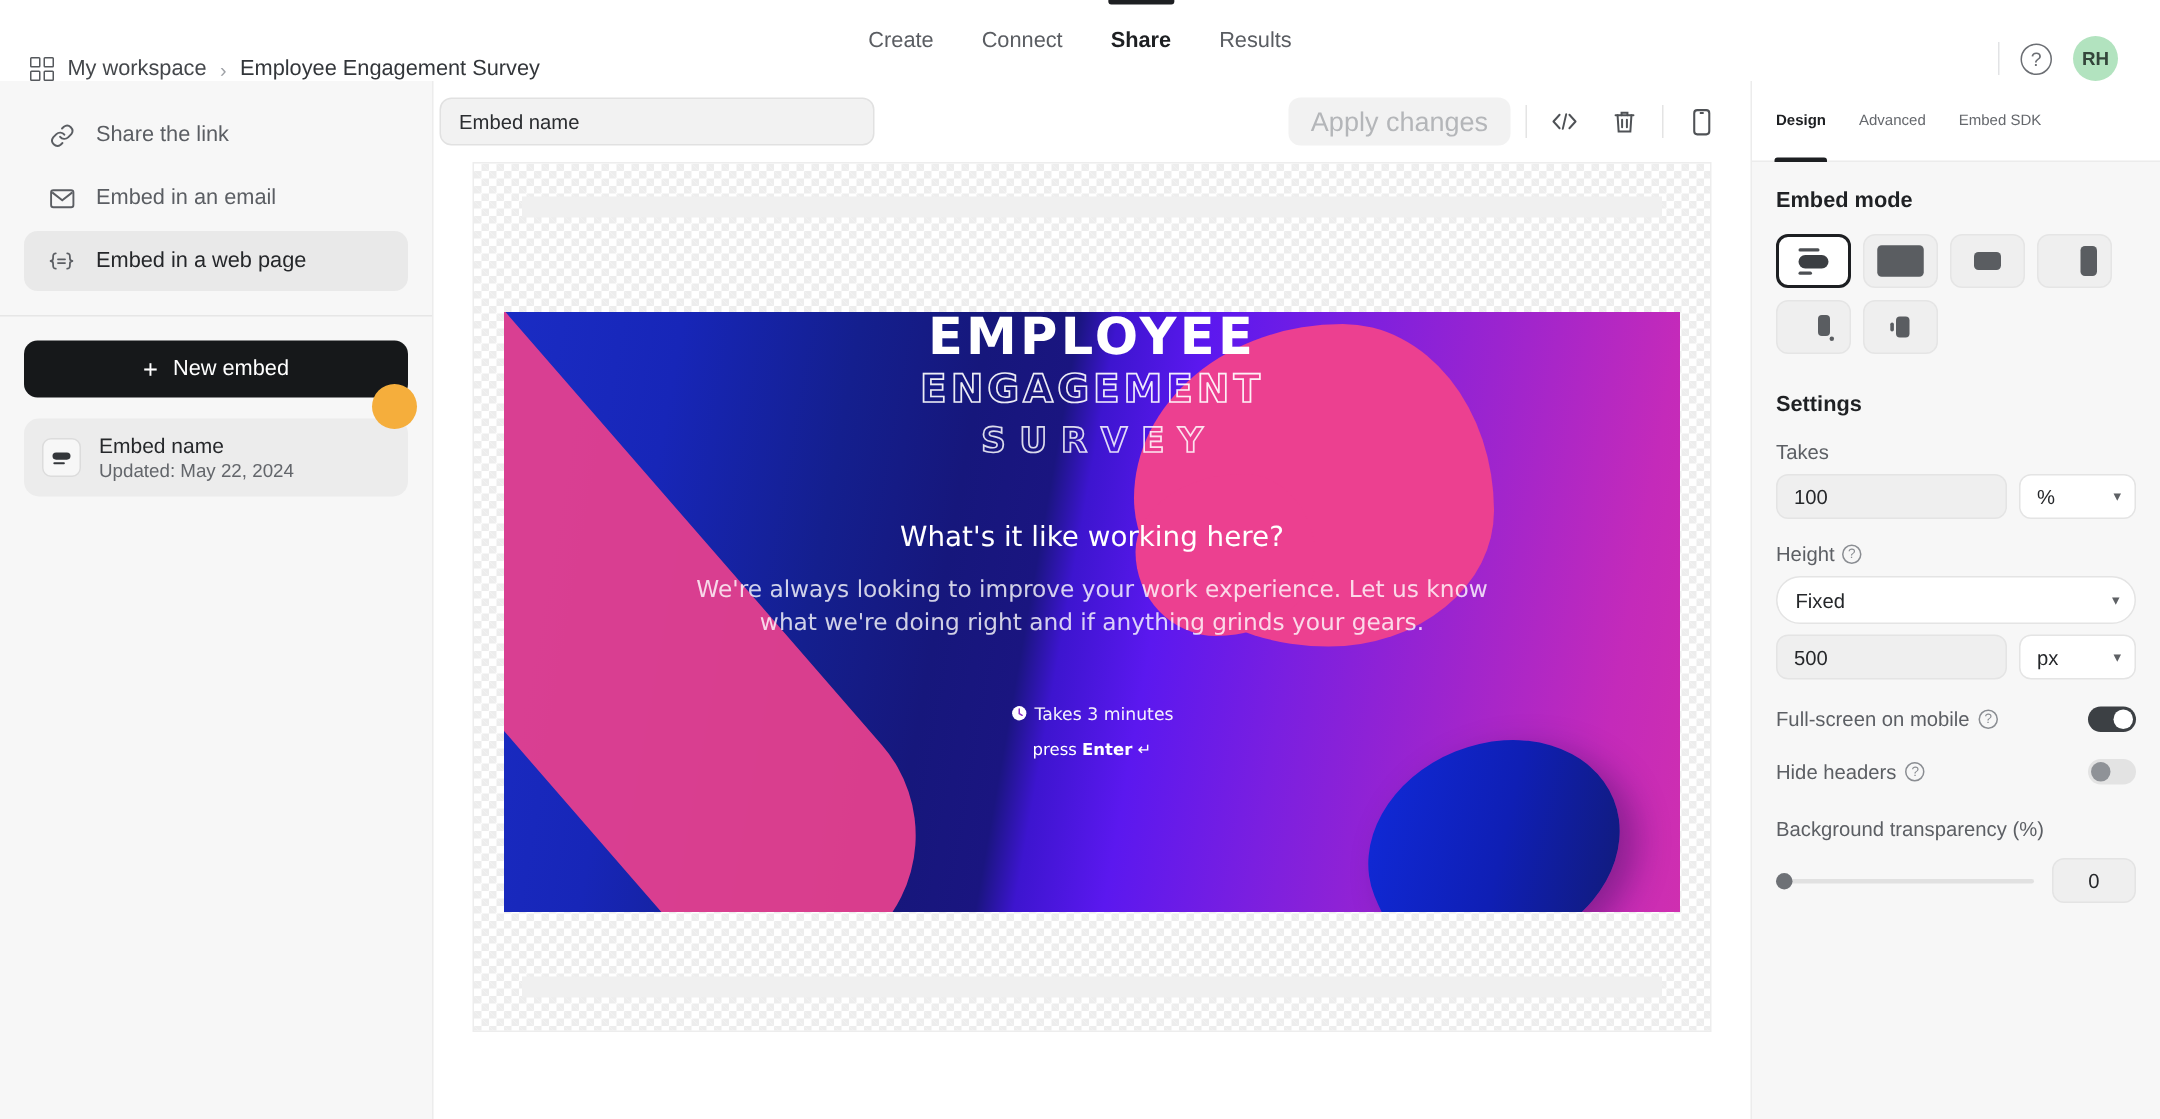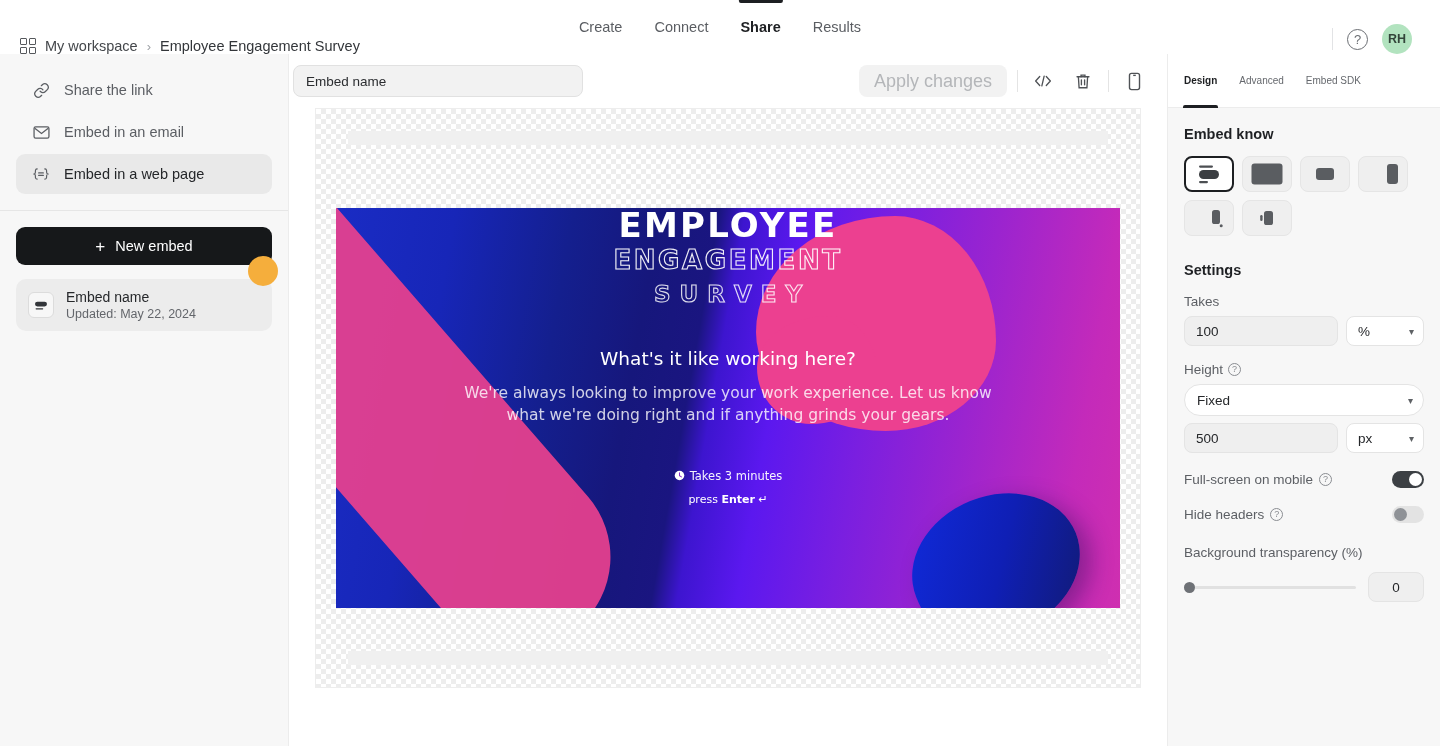--- a/index.html
+++ b/index.html
@@ -468,21 +468,21 @@
     </div>
 
     <div class="rightpanel">
       <div class="rp-tabs">
         <div class="rp-tab active">Design</div>
         <div class="rp-tab">Advanced</div>
         <div class="rp-tab">Embed SDK</div>
       </div>
 
       <div class="rp-body">
-        <div class="rp-h">Embed know</div>
+        <div class="rp-h">Embed mode</div>
 
         <div class="modes">
           <div class="mode sel">
             <svg width="30" height="22" viewBox="0 0 30 22">
               <rect x="5" y="2.5" width="14" height="2.2" rx="1.1" fill="#4c4f53"></rect>
               <rect x="5" y="7" width="20" height="9" rx="4.5" fill="#3b3e42"></rect>
               <rect x="5" y="18" width="9" height="2.2" rx="1.1" fill="#4c4f53"></rect>
             </svg>
           </div>
           <div class="mode">

